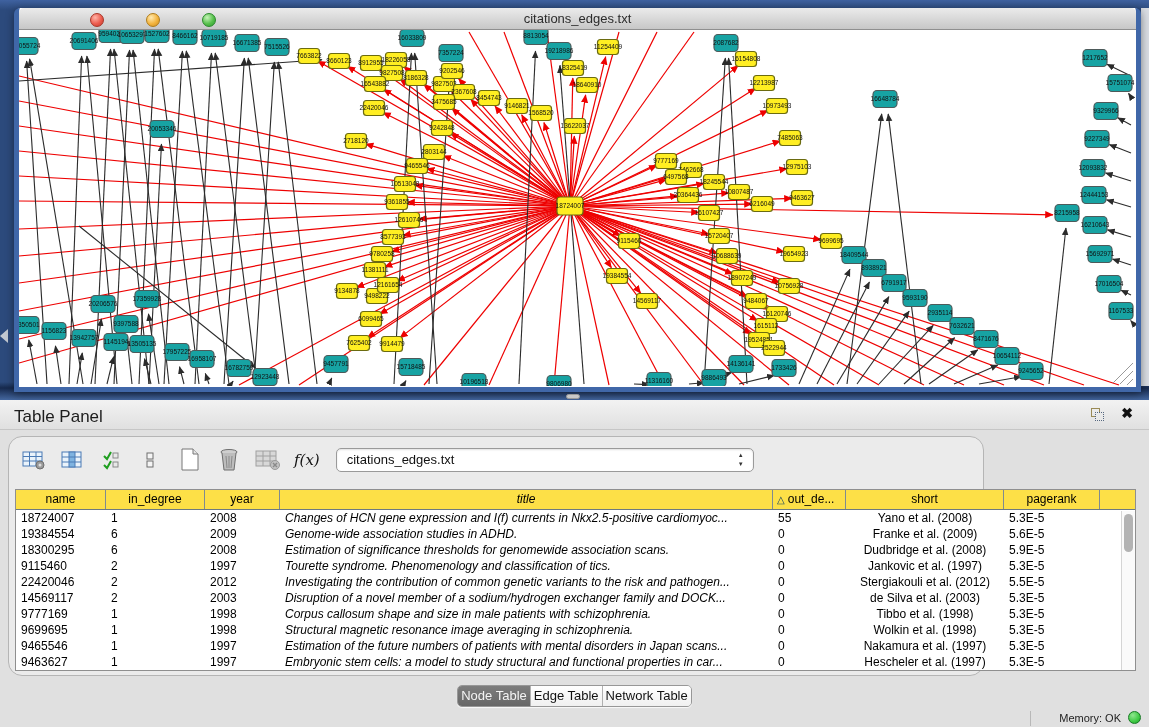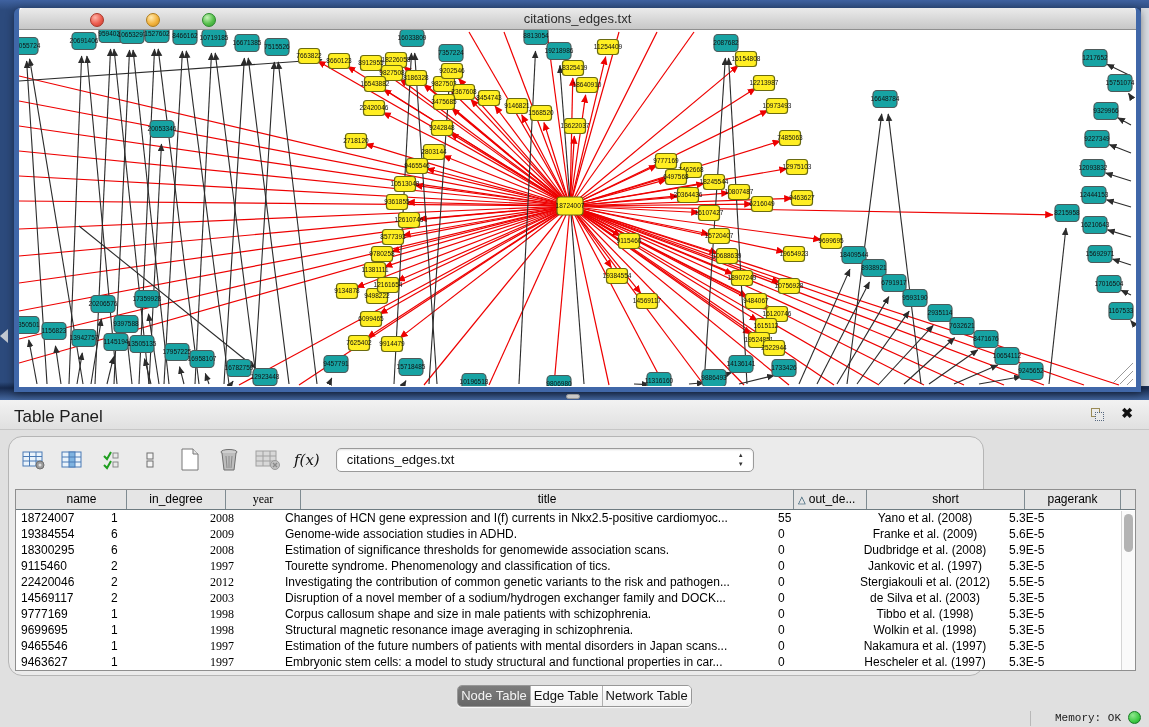--- a/index.html
+++ b/index.html
@@ -42,43 +42,43 @@
   .toolbar { display:flex; align-items:center; height:46px; padding-left:12px; }
   .tb-btn { margin-right:13px; display:flex; align-items:center; justify-content:center; width:26px; height:26px; }
   .tb-btn svg { display:block; }
   .fx { font-family:"DejaVu Serif", serif; font-style:italic; font-size:15px; color:#111; margin-right:16px; }
   .combo { position:relative; width:418px; height:24px; background:#fff; border:1px solid #9a9a9a; border-radius:5px;
     font-size:13px; color:#111; line-height:22px; padding-left:10px; box-shadow:inset 0 1px 2px rgba(0,0,0,.12); }
   .combo .arrows { position:absolute; right:9px; top:2px; font-size:6px; color:#333; line-height:9px; text-align:center; }
 
   .tbl { position:absolute; left:6px; top:52px; width:1121px; height:182px; background:#fff;
     border:1px solid #8f8f8f; overflow:hidden; }
-  .thead { display:flex; height:20px; background:#e5e5e5; border-bottom:1px solid #6d7a80;padding-left:21px; }
+  .thead { display:flex; height:20px; background:#fde047; border-bottom:1px solid #6d7a80; }
   .hcell { font-size:12px; color:#000; text-align:center; line-height:19px; border-right:1px solid #7f8b91;
     overflow:hidden; white-space:nowrap; }
   .hcell .sort { color:#17455f; font-size:10px; margin-right:3px; }
   .hcell.left { text-align:left; padding-left:4px; }
   .trow { display:flex; height:16px; }
   .tcell { font-size:12px; color:#000; line-height:16px; padding-left:5px; overflow:hidden; white-space:nowrap; }
-  .c0{width:90px;} .c1{width:99px;} .c2{width:75px;font-family:Liberation Serif, serif;} .c3{width:493px;} .c4{width:73px;}
+  .c0{width:90px;} .c1{width:99px;} .c2{width:75px;} .c3{width:493px;font-style:italic;} .c4{width:73px;}
   .c5{width:158px;text-align:center;padding-left:0;} .c6{width:96px;}
   .vscroll { position:absolute; right:0; top:21px; bottom:0; width:14px; background:#fafafa; border-left:1px solid #d5d5d5; }
   .vthumb { position:absolute; left:2px; top:3px; width:9px; height:38px; background:#b3b3b3; border-radius:5px; }
 
   .tabbar { position:absolute; left:0; top:282px; width:1149px; height:28px; display:flex; justify-content:center; align-items:center; }
   .segment { display:flex; height:22px; border:1px solid #979797; border-radius:5px; overflow:hidden;
     box-shadow:0 1px 1px rgba(255,255,255,.8); }
   .seg { font-size:13px; line-height:20px; text-align:center; padding:0 3px; background:linear-gradient(180deg,#ffffff,#f0f0f0);
     color:#111; border-right:1px solid #b0b0b0; }
   .seg:last-child { border-right:none; }
   .seg.sel { background:linear-gradient(180deg,#7d7d7d,#676767); color:#f4f4f4; }
 
   .statusbar { position:absolute; left:0; top:310px; width:1149px; height:17px; }
   .status-divider { position:absolute; left:1030px; top:1px; width:1px; height:15px; background:#b8b8b8; }
-  .mem { position:absolute; right:28px; top:2px; font-size:11px; color:#222;font-family:Liberation Mono, monospace; }
+  .mem { position:absolute; right:28px; top:2px; font-size:11px; color:#222; }
   .memdot { position:absolute; right:8px; top:1px; width:13px; height:13px; border-radius:50%;
     background:radial-gradient(circle at 35% 30%, #8fe68f, #3fca44 60%, #1d9e2c); border:1px solid #157a22; }
 </style>
 </head>
 <body>
 
 <div class="desktop">
   <div class="side-strip"></div>
   <div class="collapse-arrow"></div>
 

